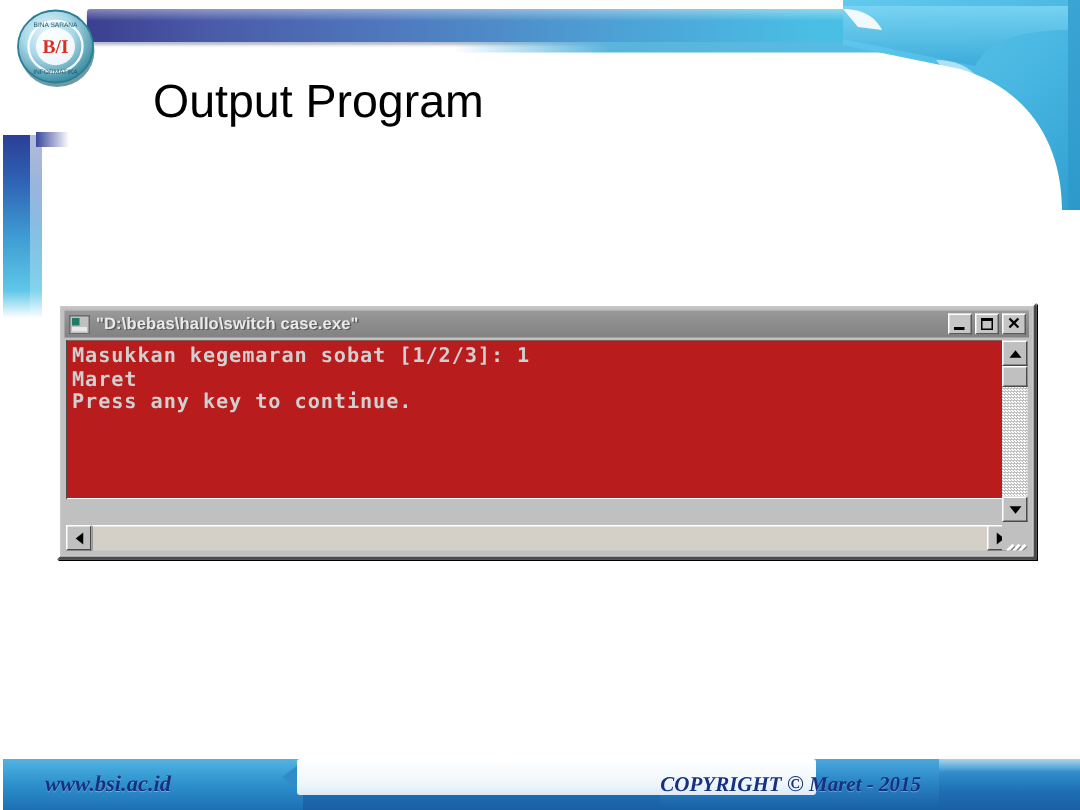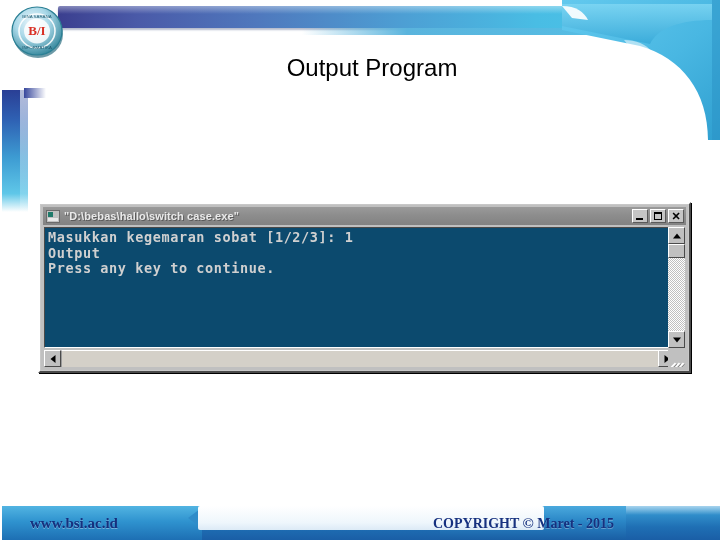--- a/index.html
+++ b/index.html
@@ -107,22 +107,21 @@
     z-index: 6;
   }
   .logo svg { display: block; }
 
   
   .page-title {
     position: absolute;
     left: 100px;
     top: 48px;
     width: 540px;
-    text-align: center;
-    font-size: 24px;
+    font-size: 31px;
     line-height: 40px;
     color: #000000;
     font-family: "Liberation Sans", sans-serif;
     letter-spacing: 0px;
     white-space: nowrap;
   }
 
   
   .console-window {
     position: absolute;
@@ -234,22 +233,22 @@
     line-height: 14px;
     text-align: center;
   }
 
   
   .term-body {
     position: absolute;
     left: 3px;
     top: 22px;
     width: 631px;
-    height: 121px;
-    background: #0c4a6e;
+    height: 106px;
+    background: #b91c1c;
     border-top: 1px solid #4a4a4a;
     border-left: 1px solid #4a4a4a;
     border-right: 1px solid #ffffff;
     border-bottom: 1px solid #ffffff;
     box-sizing: border-box;
     overflow: hidden;
     padding: 2px 0 0 3px;
   }
   .term-line {
     font-family: "DejaVu Sans Mono", "Liberation Mono", monospace;
@@ -375,20 +374,21 @@
   .grip i:nth-child(2){ width: 11px; bottom: 2px; right: 5px; }
   .grip i:nth-child(3){ width: 6px;  bottom: 2px; right: 9px; }
 
   
   .footer {
     position: absolute;
     left: 0;
     bottom: 0;
     width: 624px;
     height: 40px;
+    font-style: italic;
   }
   .footer-bg {
     position: absolute;
     left: 0; bottom: 0;
     width: 720px;
     height: 34px;
     background: linear-gradient(180deg,
       #3d9fd8 0%,
       #2f8cc9 28%,
       #1f6fb4 62%,
@@ -539,21 +539,21 @@
             <span class="gl-max"></span>
           </div>
           <div class="tb-btn">
             <span class="gl-close">✕</span>
           </div>
         </div>
       </div>
 
       <div class="term-body">
         <div class="term-line">Masukkan kegemaran sobat [1/2/3]: 1</div>
-        <div class="term-line">Output</div>
+        <div class="term-line">Maret</div>
         <div class="term-line">Press any key to continue.</div>
       </div>
 
       <div class="vscroll">
         <div class="track"></div>
         <div class="sb-btn up">
           <span class="sb-arrow up"></span>
         </div>
         <div class="vthumb"></div>
         <div class="sb-btn down">

